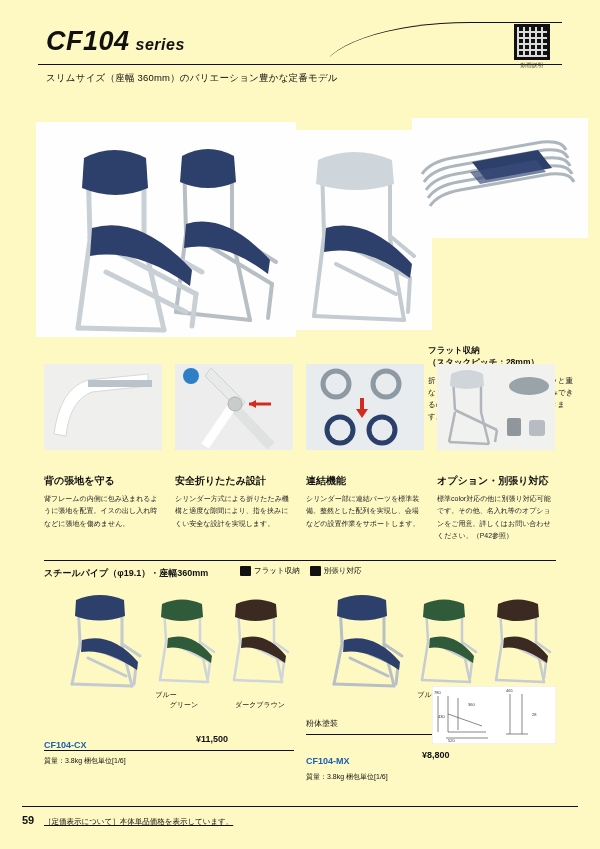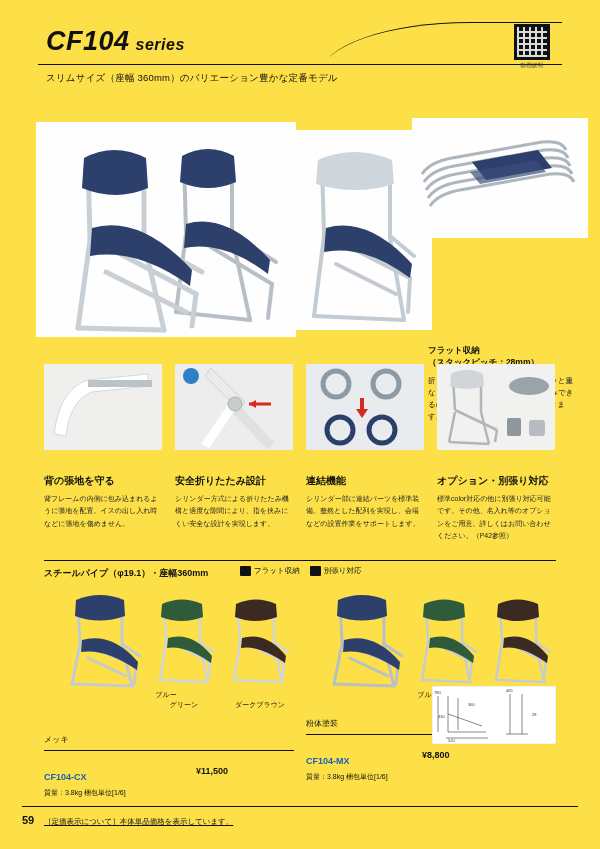--- a/index.html
+++ b/index.html
@@ -1,18 +1,18 @@
 <!DOCTYPE html>
 <html><head>
 <meta charset="utf-8">
 <style>
   html,body{margin:0;padding:0;background:#c8c8c8;}
   body{font-family:"Liberation Sans","DejaVu Sans",sans-serif;}
   .page{
-    position:relative;width:600px;height:849px;background:#fde047;overflow:hidden;
+    position:relative;width:600px;height:849px;background:#fef9c3;overflow:hidden;
     box-sizing:border-box;
   }
   
   .hdr{position:absolute;left:0;top:0;width:600px;height:96px;}
   .hdr-rule{position:absolute;left:38px;top:64px;width:524px;height:1px;background:#111;}
   .hdr-curve{position:absolute;left:330px;top:22px;width:232px;height:44px;overflow:hidden;}
   .hdr-curve:after{
     content:"";position:absolute;left:-10px;top:0;width:250px;height:88px;
     border-top:1px solid #111;border-radius:60% 0 0 0;
     transform:translateY(0px);
@@ -289,21 +289,20 @@
           <path d="M14 12 q20 -9 40 0 l1 13 q-22 8 -42 0 z" fill="#3a2a21"></path>
           <path d="M20 46 q24 -7 44 18 l-1 7 q-26 -18 -44 -15 z" fill="#3a2a21"></path>
         </svg>
 
         <div class="pname" style="left:92px;top:104px;">ブルー</div>
         <div class="pname" style="left:110px;top:114px;">グリーン</div>
         <div class="pname" style="left:182px;top:114px;width:68px;">ダークブラウン</div>
       </div>
 
       <div style="position:relative;margin-top:28px;">
-        <div class="ptype">メッキ</div>
         <div class="pbar" style="top:16px;"></div>
         <div style="position:relative;margin-top:21px;">
           <span class="pcode">CF104-CX</span>
           <span class="pprice" style="position:absolute;left:116px;margin-left:36px;">¥11,500</span>
         </div>
         <div class="pnote">質量：3.8kg 梱包単位[1/6]</div>
       </div>
     </div>
 
     <div class="prod" style="left:262px;">

